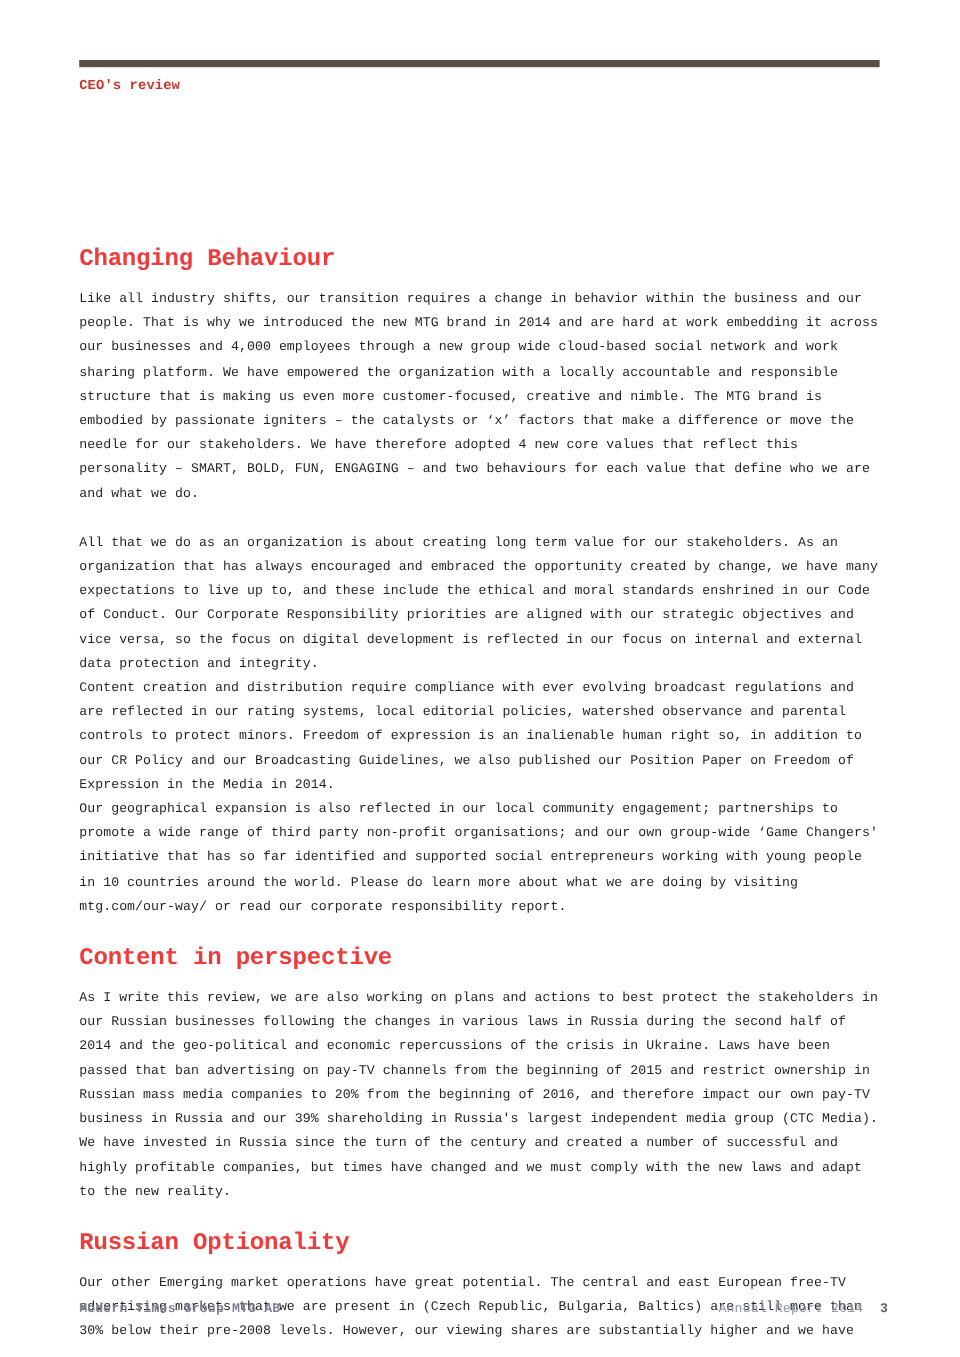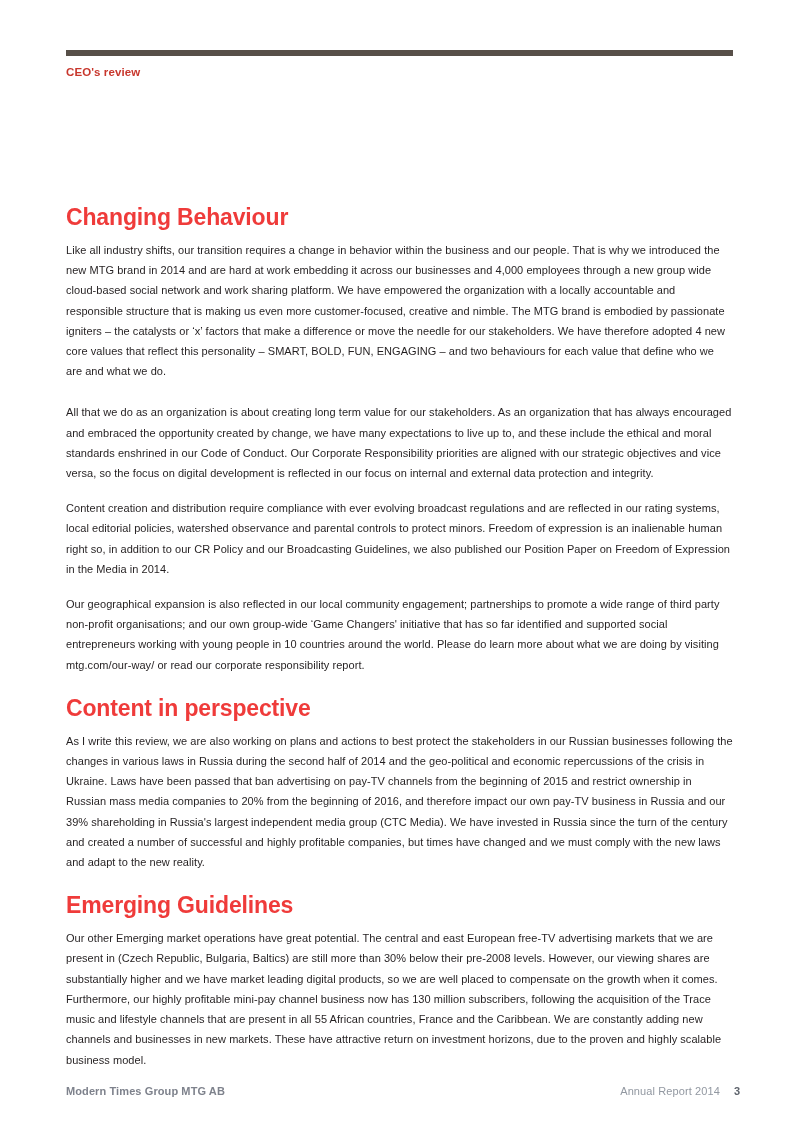--- a/index.html
+++ b/index.html
@@ -12,20 +12,21 @@
     font-family: "Liberation Sans", sans-serif;
     -webkit-font-smoothing: antialiased;
   }
   .page {
     position: relative;
     width: 800px;
     height: 1123px;
     background: #ffffff;
     overflow: hidden;
     box-sizing: border-box;
+    font-family: Liberation Mono, monospace;
   }
 
   
   .header-rule {
     position: absolute;
     left: 66px;
     top: 50px;
     width: 667px;
     height: 6px;
     background: #574f48;
@@ -44,39 +45,38 @@
   
   .content {
     position: absolute;
     left: 66px;
     top: 205px;
     width: 667px;
   }
 
   h2.heading {
     margin: 0 0 11px 0;
-    font-size: 23px;
+    font-size: 20px;
     font-weight: bold;
     letter-spacing: -0.15px;
     color: #ef3b3a;
     line-height: 24px;
   }
   .block + .block {
     margin-top: 21px;
   }
   p.body-text {
     margin: 0;
     font-size: 11px;
     line-height: 20.2px;
     color: #231f20;
     text-align: left;
     letter-spacing: 0.005em;
   }
   p.body-text + p.body-text {
-    margin-top: 15px;
   }
 
   
   .footer {
     position: absolute;
     left: 66px;
     top: 1084px;
     width: 674px;
     display: flex;
     align-items: baseline;
@@ -124,21 +124,21 @@
       <p class="body-text">Content creation and distribution require compliance with ever evolving broadcast regulations and are reflected in our rating systems, local editorial policies, watershed observance and parental controls to protect minors. Freedom of expression is an inalienable human right so, in addition to our CR Policy and our Broadcasting Guidelines, we also published our Position Paper on Freedom of Expression in the Media in 2014.</p>
       <p class="body-text">Our geographical expansion is also reflected in our local community engagement; partnerships to promote a wide range of third party non-profit organisations; and our own group-wide ‘Game Changers' initiative that has so far identified and supported social entrepreneurs working with young people in 10 countries around the world. Please do learn more about what we are doing by visiting mtg.com/our-way/ or read our corporate responsibility report.</p>
     </div>
 
     <div class="block">
       <h2 class="heading">Content in perspective</h2>
       <p class="body-text">As I write this review, we are also working on plans and actions to best protect the stakeholders in our Russian businesses following the changes in various laws in Russia during the second half of 2014 and the geo-political and economic repercussions of the crisis in Ukraine. Laws have been passed that ban advertising on pay-TV channels from the beginning of 2015 and restrict ownership in Russian mass media companies to 20% from the beginning of 2016, and therefore impact our own pay-TV business in Russia and our 39% shareholding in Russia's largest independent media group (CTC Media). We have invested in Russia since the turn of the century and created a number of successful and highly profitable companies, but times have changed and we must comply with the new laws and adapt to the new reality.</p>
     </div>
 
     <div class="block">
-      <h2 class="heading">Emerging Guidelines</h2>
+      <h2 class="heading">Russian Optionality</h2>
       <p class="body-text">Our other Emerging market operations have great potential. The central and east European free-TV advertising markets that we are present in (Czech Republic, Bulgaria, Baltics) are still more than 30% below their pre-2008 levels. However, our viewing shares are substantially higher and we have market leading digital products, so we are well placed to compensate on the growth when it comes. Furthermore, our highly profitable mini-pay channel business now has 130 million subscribers, following the acquisition of the Trace music and lifestyle channels that are present in all 55 African countries, France and the Caribbean. We are constantly adding new channels and businesses in new markets. These have attractive return on investment horizons, due to the proven and highly scalable business model.</p>
     </div>
 
   </div>
 
   <div class="footer">
     <div class="footer-left">Modern Times Group MTG AB</div>
     <div class="footer-right">
       <span class="footer-report">Annual Report 2014</span>
       <span class="footer-page">3</span>

